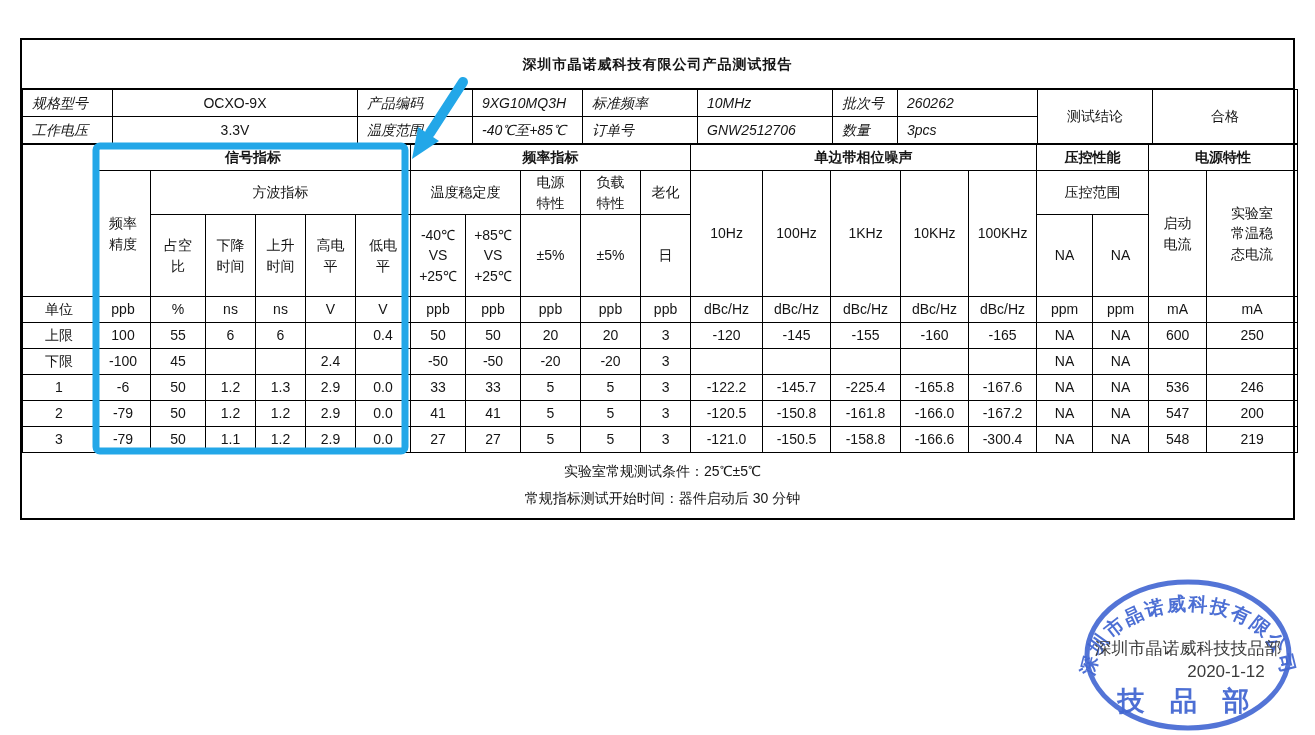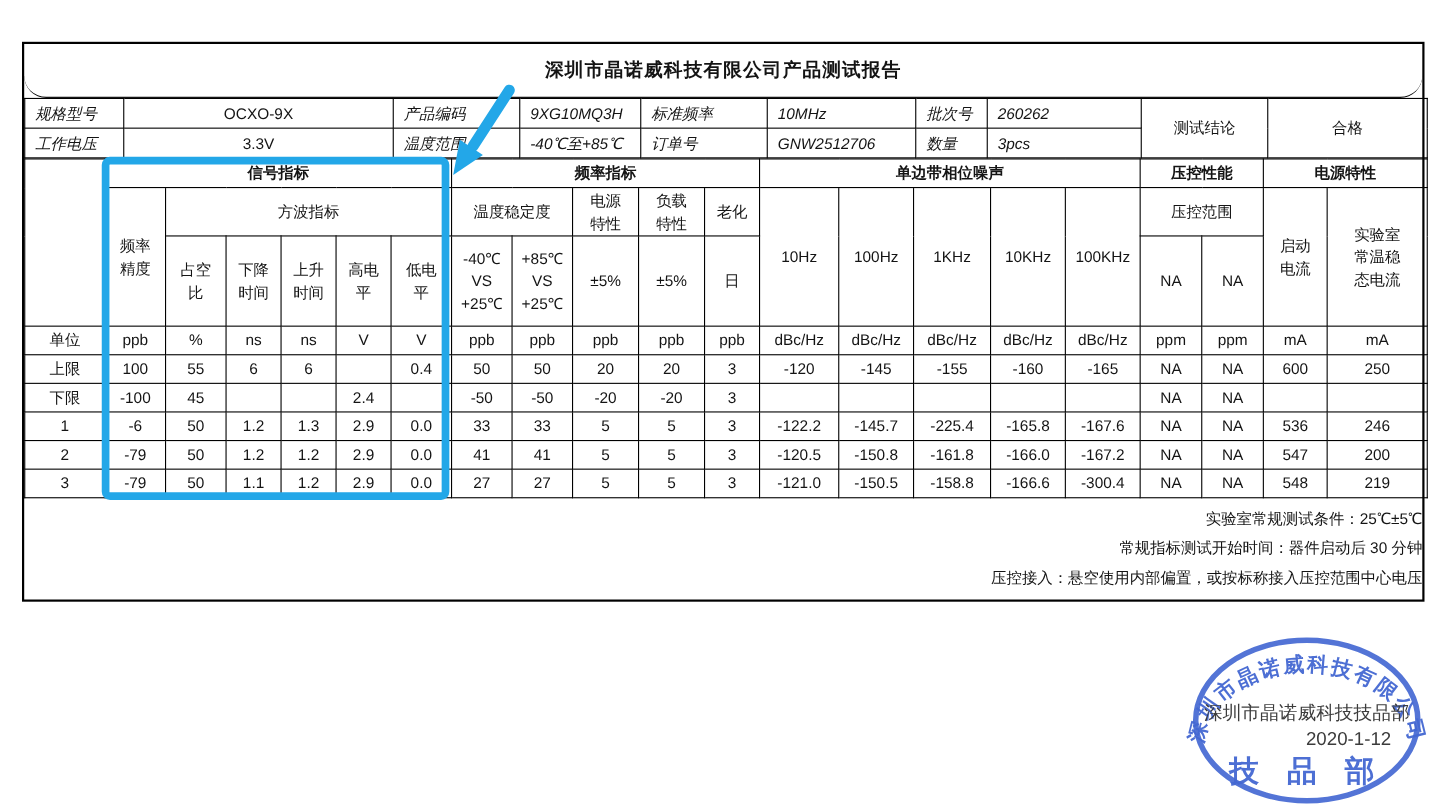--- a/index.html
+++ b/index.html
@@ -8,34 +8,34 @@
     --ann:#23a7e8;
     --stamp:#4468d2;
     --stamp-dark:#3c3c3c;
   }
   html,body{margin:0;padding:0;background:#ffffff;}
   body{width:1315px;height:735px;position:relative;font-family:"Liberation Sans",sans-serif;color:var(--ink);}
   .page{position:absolute;left:0;top:0;width:1315px;height:735px;background:#fff;overflow:hidden;}
 
   .doc{position:absolute;left:20px;top:38px;width:1275px;border:2px solid var(--line);box-sizing:border-box;background:#fff;}
 
-  .title-row{height:48px;line-height:48px;text-align:center;font-weight:bold;font-size:17px;border-bottom:1px solid var(--line);letter-spacing:1px;border-radius:20px;}
+  .title-row{height:48px;line-height:48px;text-align:center;font-weight:bold;font-size:14px;border-bottom:1px solid var(--line);letter-spacing:1px;}
 
   table{border-collapse:collapse;table-layout:fixed;width:100%;}
   td,th{border:1px solid var(--line);font-size:14px;font-weight:normal;text-align:center;vertical-align:middle;padding:0;overflow:hidden;white-space:pre-line;line-height:1.45;}
   .info td{height:26px;}
   .tl{text-align:left;padding-left:9px;font-style:italic;}
   .info table{margin:0;}
 
   .spec tr.h1 td{height:25px;font-weight:bold;}
   .spec tr.h2 td{height:43px;}
   .spec tr.h3 td{height:81px;}
   .spec tbody tr{height:26px;}
 
-  .notes{padding:5px 0 6px 10px;font-size:14px;text-align:right;}
+  .notes{padding:5px 0 6px 10px;font-size:14px;text-align:center;}
   .notes div{height:27px;line-height:27px;white-space:pre;}
 
   
   .overlay{position:absolute;left:0;top:0;pointer-events:none;}
   .ann-box{fill:none;stroke:var(--ann);stroke-width:7;}
   .ann-line{stroke:var(--ann);stroke-width:10;stroke-linecap:round;fill:none;}
   .ann-head{fill:var(--ann);}
 
   
   .stamp-svg{position:absolute;left:1078px;top:576px;pointer-events:none;}
@@ -314,21 +314,20 @@
               <td>548</td>
               <td>219</td>
             </tr>
           </tbody>
       </table>
     </div>
 
     <div class="notes">
       <div>实验室常规测试条件：25℃±5℃</div>
       <div>常规指标测试开始时间：器件启动后 30 分钟</div>
-      <div>压控接入：悬空使用内部偏置，或按标称接入压控范围中心电压</div>
     </div>
   </div>
 
   <svg class="overlay" width="1315" height="735">
     <rect class="ann-box" x="96" y="146" width="309" height="305" rx="4"></rect>
     <path class="ann-line" d="M463,82 L430,133"></path>
     <polygon class="ann-head" points="439,141 418,127 412,159"></polygon>
   </svg>
 
   <svg class="stamp-svg" width="220" height="160" viewBox="0 0 220 160">

